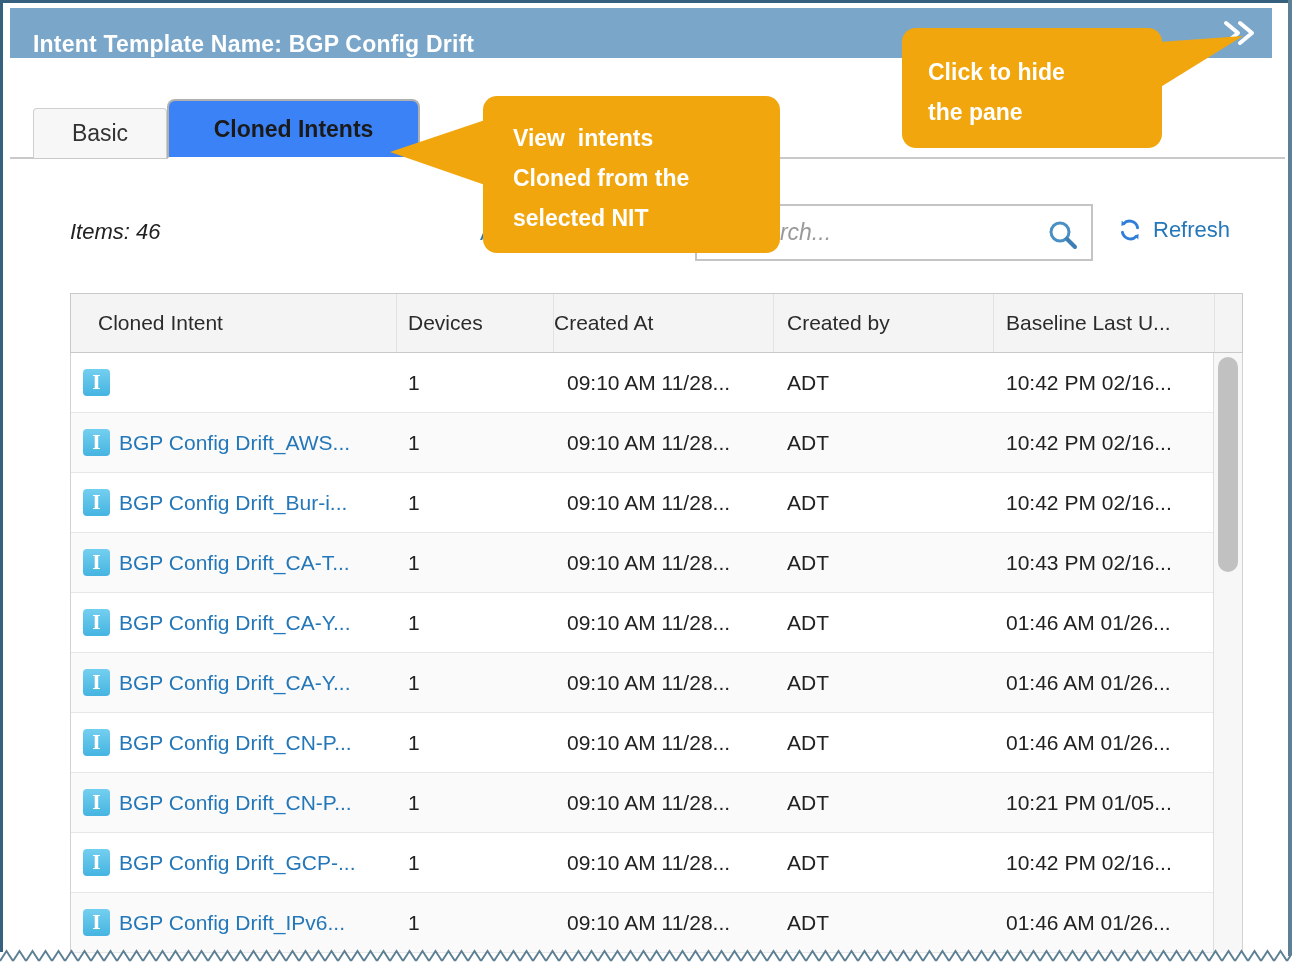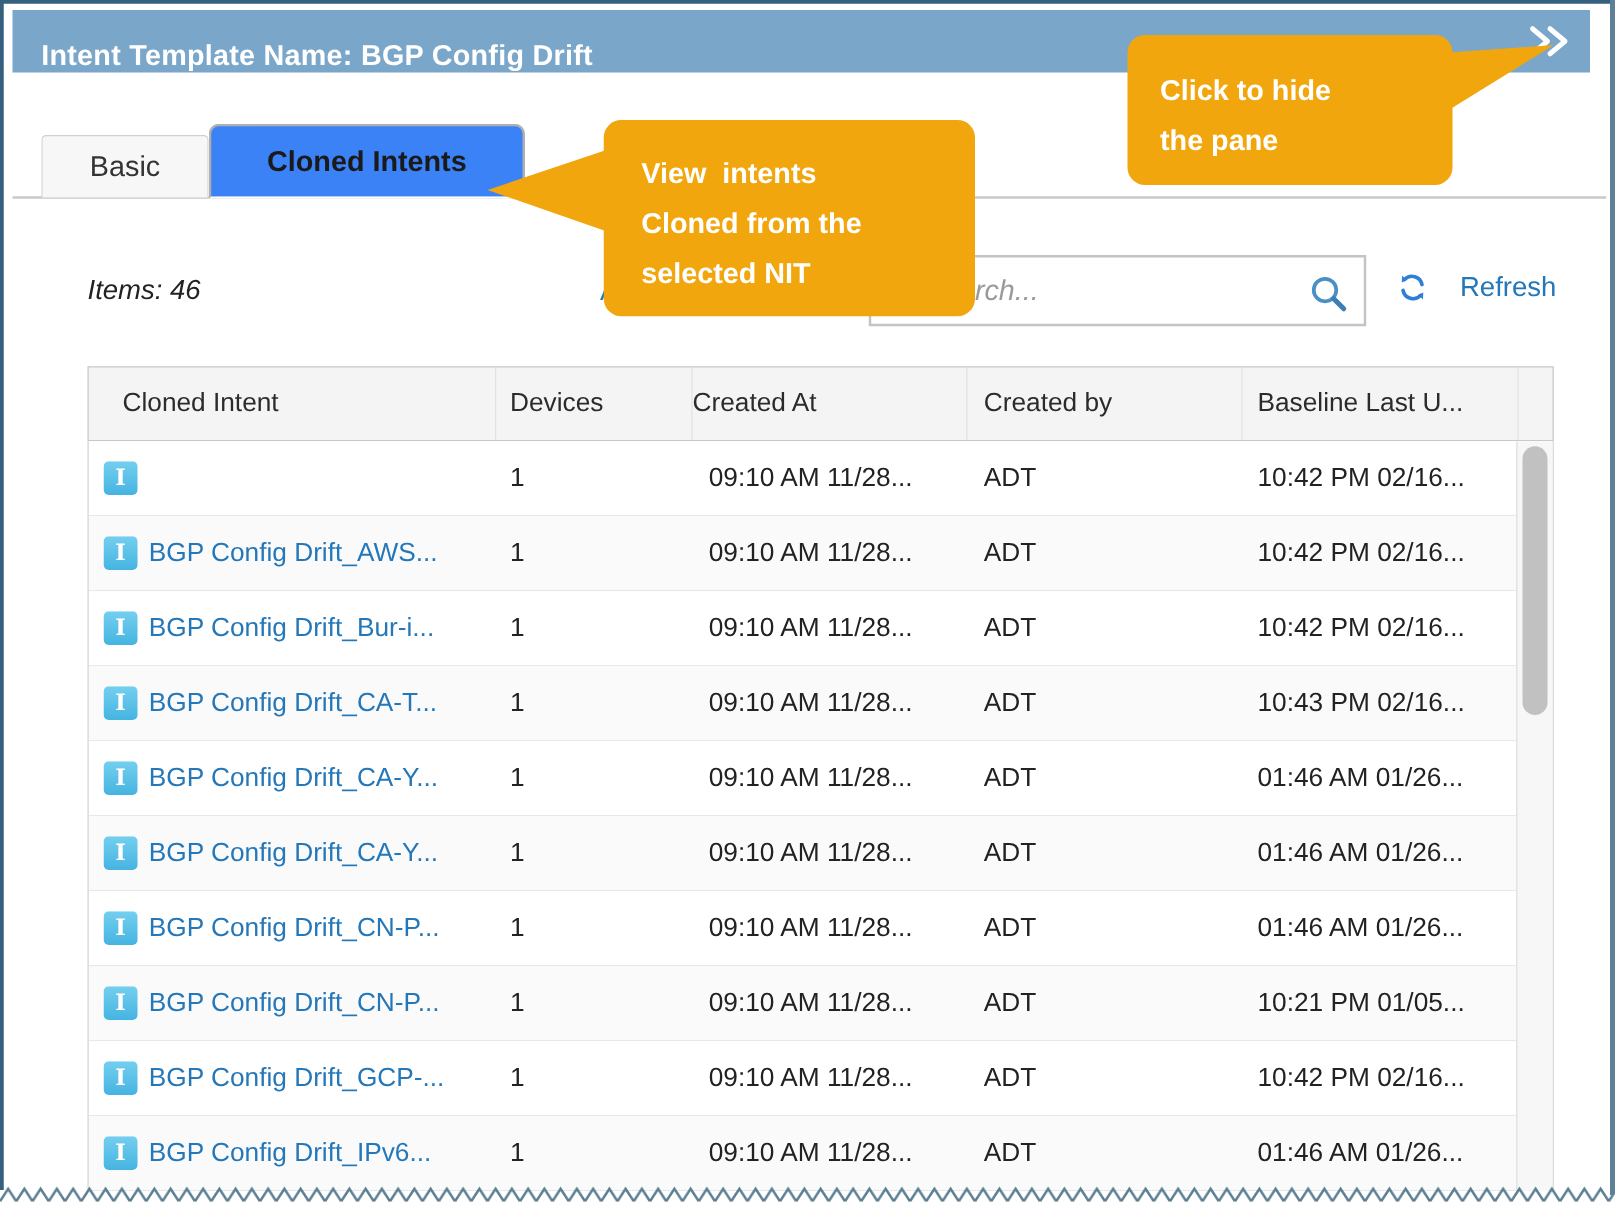--- a/index.html
+++ b/index.html
@@ -30,21 +30,21 @@
   
   .items-count { position:absolute; left:70px; top:219px; font-size:22px; color:#222;font-style:italic; }
   .exec-logs-link { position:absolute; left:480px; top:220px; font-size:22px; color:#2477b8; cursor:pointer; }
   .search-box { position:absolute; left:695px; top:204px; width:398px; height:57px;
                 background:#fff; border:2px solid #c4c4c4; }
   .search-input { position:absolute; left:14px; top:4px; width:330px; height:45px; border:none; outline:none;
                   font-size:23px; font-style:italic; color:#555; background:transparent;
                   font-family:"Liberation Sans", sans-serif;margin-left:28px; }
   .search-input::placeholder { color:#9a9a9a; font-style:italic; }
   .search-icon { position:absolute; right:12px; top:13px; width:32px; height:32px; cursor:pointer; }
-  .refresh-btn { position:absolute; left:1116px; top:216px; display:flex; align-items:center; gap:24px; cursor:pointer; }
+  .refresh-btn { position:absolute; left:1116px; top:216px; display:flex; align-items:center; gap:9px; cursor:pointer; }
   .refresh-label { font-size:22px; color:#2477b8; }
 
   
   .table { position:absolute; left:70px; top:293px; width:1173px; }
   .thead { display:flex; height:60px; background:#f4f4f4; border:1px solid #c9c9c9; }
   .th { display:flex; align-items:center; font-size:21px; color:#2b2b2b; border-left:1px solid #e2e2e2; overflow:hidden; white-space:nowrap;text-align:right; }
   .th:first-child { border-left:none; }
   .th-name { width:325px; padding-left:27px; }
   .th-devices { width:157px; padding-left:11px; }
   .th-created-at { width:220px; padding-left:0; }

